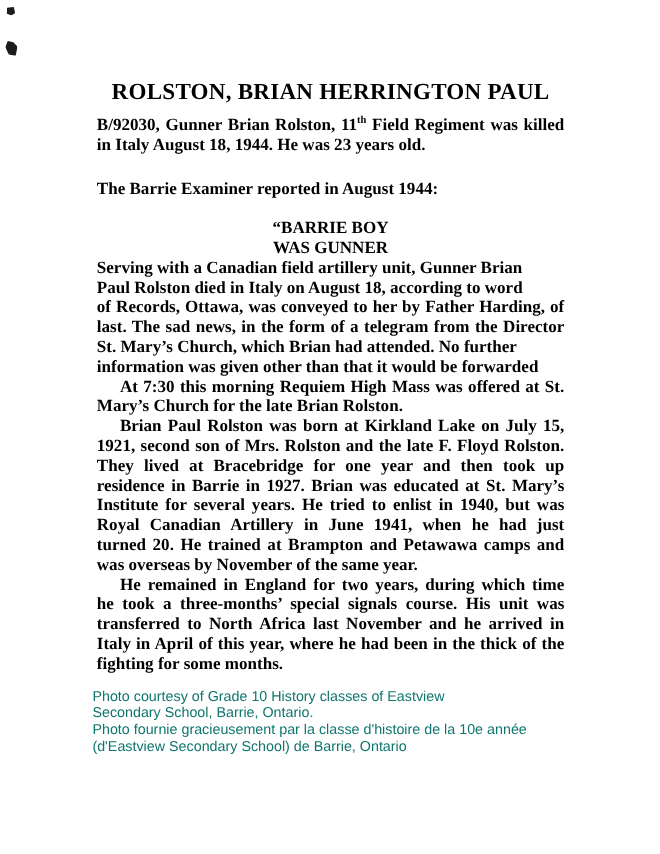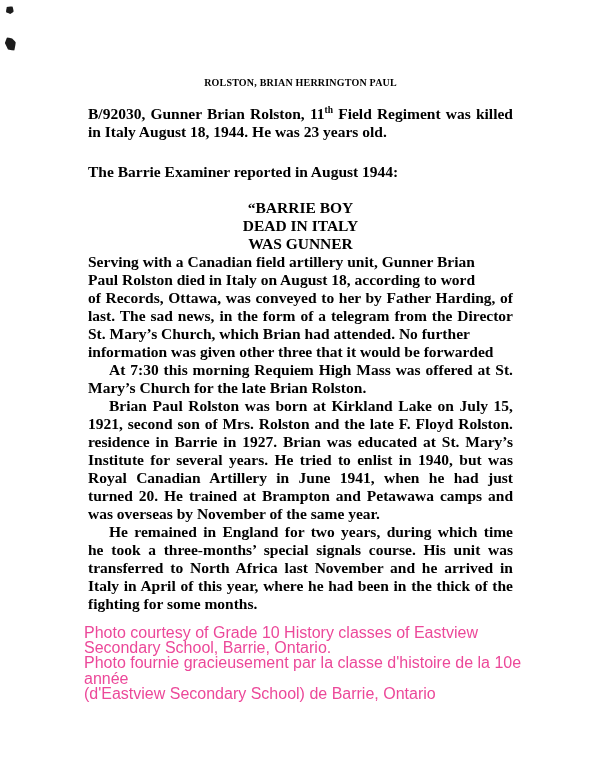--- a/index.html
+++ b/index.html
@@ -18,21 +18,21 @@
   .a1 { left: 6px; top: 6px; width: 8px; height: 8px;
         clip-path: polygon(0 20%, 75% 0, 100% 65%, 60% 100%, 5% 85%); transform: rotate(8deg); }
   .a2 { left: 5px; top: 37px; width: 11px; height: 14px;
         clip-path: polygon(25% 0, 70% 12%, 100% 42%, 78% 100%, 22% 88%, 0 38%); transform: rotate(-6deg); }
 
   .col { margin-left: 88px; width: 425px; }
 
   .title {
     padding-top: 74px;
     margin: 0 0 13px 0;
-    font-size: 10px; font-weight: bold;
+    font-size: 21px; font-weight: bold;
     line-height: 18px;
     text-align: center;
     letter-spacing: 0.2px;
   }
 
   .line {
     font-size: 15.5px; font-weight: bold;
     line-height: 18px;
     white-space: normal;
   }
@@ -42,23 +42,23 @@
   .intro { margin-bottom: 22px; }
   .examiner { margin-bottom: 18px; }
 
   .headline .line { text-align: left; text-align-last: center; }
 
   .sup { font-size: 9.5px; vertical-align: super; line-height: 0; font-weight: bold; }
 
   .credits { margin-left: 84px; margin-top: 12px; width: 480px; }
   .credits .line {
     font-family: "Liberation Sans", "DejaVu Sans", sans-serif;
-    font-size: 16px; font-weight: normal;
+    font-size: 13px; font-weight: normal;
     line-height: 15.2px;
-    color: #ec4899;
+    color: #0f766e;
     text-align: left; text-align-last: left;
   }
 </style>
 </head>
 <body>
 
 <div class="page">
 
   <div class="artifact a1"></div>
   <div class="artifact a2"></div>
@@ -71,40 +71,40 @@
       <div class="line j"><span>B/92030, Gunner Brian Rolston, 11</span><sup class="sup">th</sup><span> Field Regiment was killed</span></div>
       <div class="line">in Italy August 18, 1944. He was 23 years old.</div>
     </div>
 
     <div class="examiner">
       <div class="line">The Barrie Examiner reported in August 1944:</div>
     </div>
 
     <div class="headline">
         <div class="line">“BARRIE BOY</div>
-        <div class="line">DEAD IN ITALY</div>
         <div class="line">WAS GUNNER</div>
       </div>
 
     <div class="article">
       <div>
           <div class="line">Serving with a Canadian field artillery unit, Gunner Brian</div>
           <div class="line">Paul Rolston died in Italy on August 18, according to word</div>
           <div class="line j">of Records, Ottawa, was conveyed to her by Father Harding, of</div>
           <div class="line j">last. The sad news, in the form of a telegram from the Director</div>
           <div class="line">St. Mary’s Church, which Brian had attended. No further</div>
-          <div class="line">information was given other three that it would be forwarded</div>
+          <div class="line">information was given other than that it would be forwarded</div>
         </div>
       <div>
           <div class="line j in">At 7:30 this morning Requiem High Mass was offered at St.</div>
           <div class="line">Mary’s Church for the late Brian Rolston.</div>
         </div>
       <div>
           <div class="line j in">Brian Paul Rolston was born at Kirkland Lake on July 15,</div>
           <div class="line j">1921, second son of Mrs. Rolston and the late F. Floyd Rolston.</div>
+          <div class="line j">They lived at Bracebridge for one year and then took up</div>
           <div class="line j">residence in Barrie in 1927. Brian was educated at St. Mary’s</div>
           <div class="line j">Institute for several years. He tried to enlist in 1940, but was</div>
           <div class="line j">Royal Canadian Artillery in June 1941, when he had just</div>
           <div class="line j">turned 20. He trained at Brampton and Petawawa camps and</div>
           <div class="line">was overseas by November of the same year.</div>
         </div>
       <div>
           <div class="line j in">He remained in England for two years, during which time</div>
           <div class="line j">he took a three-months’ special signals course. His unit was</div>
           <div class="line j">transferred to North Africa last November and he arrived in</div>

